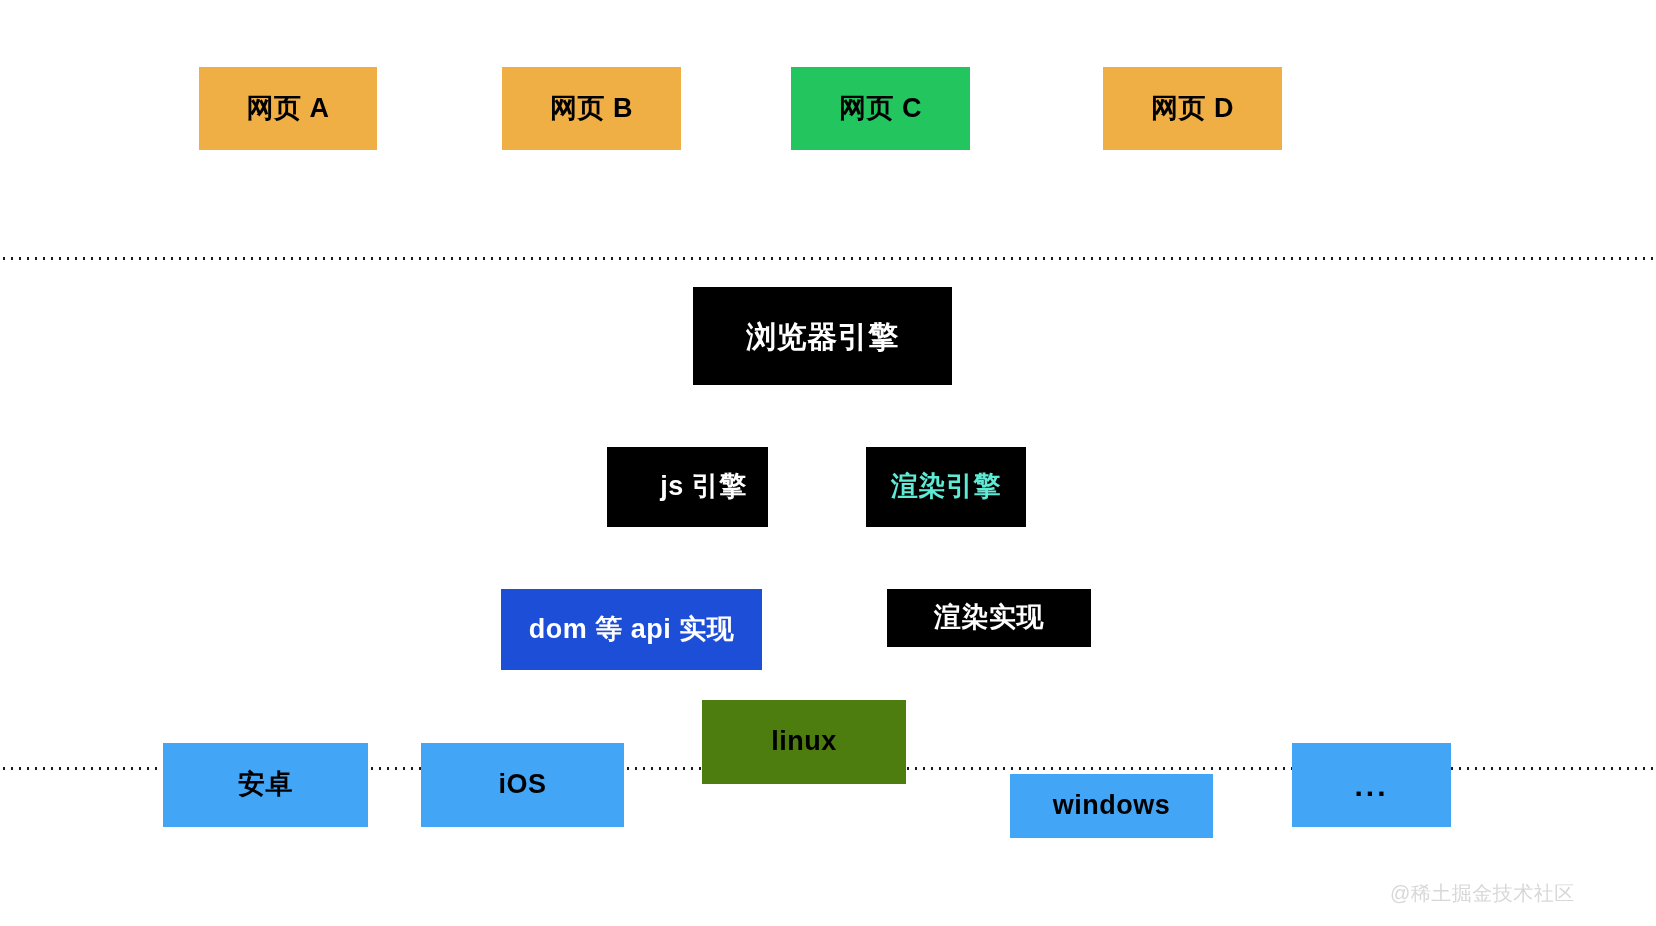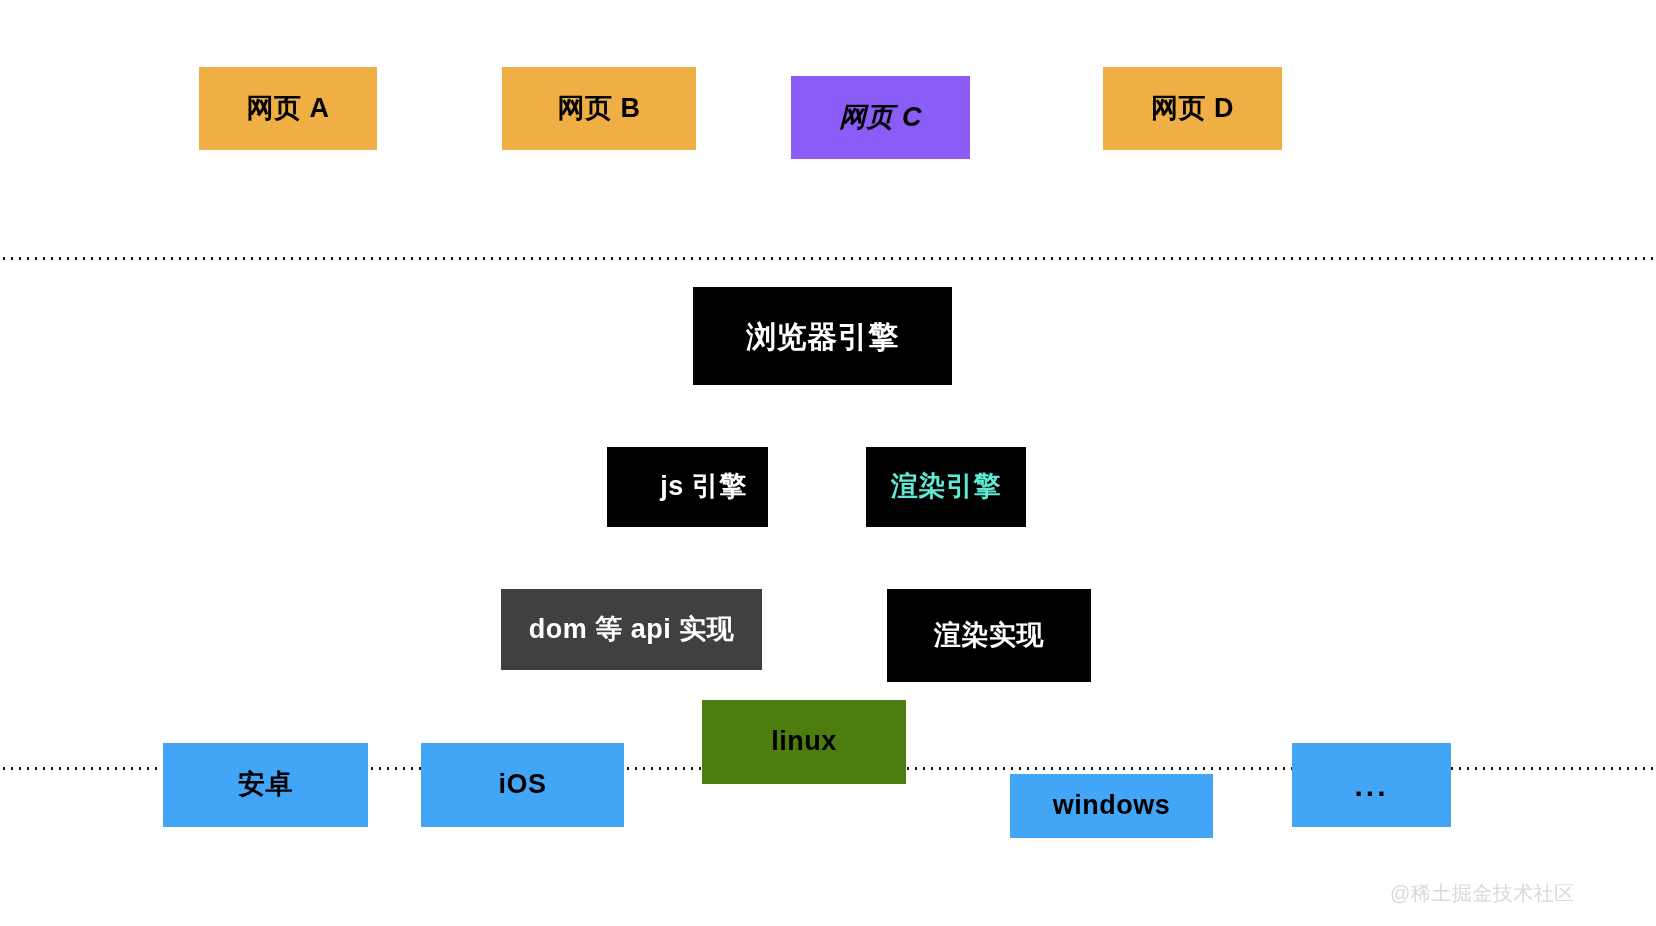--- a/index.html
+++ b/index.html
@@ -74,33 +74,33 @@
     letter-spacing: 0.5px;
   }
 </style>
 </head>
 <body>
 
 <div id="canvas" style="background: rgb(255, 255, 255);">
 
   <div>
     <div class="box box-web" style="left: 199px; top: 67px; width: 178px; height: 83px; background: rgb(239, 175, 68);">网页 A</div>
-    <div class="box box-web" style="left: 502px; top: 67px; width: 194px; height: 83px; background: rgb(239, 175, 68);">网页 B</div>
-    <div class="box box-web" style="left: 791px; top: 76px; width: 179px; height: 83px; background: #8b5cf6; font-style: italic;">网页 C</div>
+    <div class="box box-web" style="left: 502px; top: 67px; width: 179px; height: 83px; background: rgb(239, 175, 68);">网页 B</div>
+    <div class="box box-web" style="left: 791px; top: 67px; width: 179px; height: 83px; background: #22c55e;">网页 C</div>
     <div class="box box-web" style="left: 1103px; top: 67px; width: 179px; height: 83px; background: rgb(239, 175, 68);">网页 D</div>
   </div>
 
   <div class="divider" style="top: 257px;"></div>
 
   <div>
     <div class="box box-engine tier1" style="left: 693px; top: 287px; width: 259px; height: 98px; background: rgb(0, 0, 0); color: rgb(255, 255, 255);">浏览器引擎</div>
     <div class="box box-engine tier2" style="left: 607px; top: 447px; width: 161px; height: 80px; background: rgb(0, 0, 0); color: rgb(255, 255, 255); padding-left: 32px;">js 引擎</div>
     <div class="box box-engine tier2" style="left: 866px; top: 447px; width: 160px; height: 80px; background: rgb(0, 0, 0); color: #5eead4;">渲染引擎</div>
-    <div class="box box-engine tier3" style="left: 501px; top: 589px; width: 261px; height: 81px; background: #404040; color: rgb(255, 255, 255);">dom 等 api 实现</div>
-    <div class="box box-engine tier3" style="left: 887px; top: 589px; width: 204px; height: 93px; background: rgb(0, 0, 0); color: rgb(255, 255, 255);">渲染实现</div>
+    <div class="box box-engine tier3" style="left: 501px; top: 589px; width: 261px; height: 81px; background: #1d4ed8; color: rgb(255, 255, 255);">dom 等 api 实现</div>
+    <div class="box box-engine tier3" style="left: 887px; top: 589px; width: 204px; height: 58px; background: rgb(0, 0, 0); color: rgb(255, 255, 255);">渲染实现</div>
   </div>
 
   <div class="divider" style="top: 767px;"></div>
 
   <div>
     <div class="box box-os" style="left: 163px; top: 743px; width: 205px; height: 84px; background: rgb(66, 165, 245);">安卓</div>
     <div class="box box-os" style="left: 421px; top: 743px; width: 203px; height: 84px; background: rgb(66, 165, 245);">iOS</div>
     <div class="box box-os" style="left: 702px; top: 700px; width: 204px; height: 84px; background: #4d7c0f;">linux</div>
     <div class="box box-os" style="left: 1010px; top: 774px; width: 203px; height: 64px; background: rgb(66, 165, 245);">windows</div>
     <div class="box box-os ellipsis" style="left: 1292px; top: 743px; width: 159px; height: 84px; background: rgb(66, 165, 245);">...</div>

